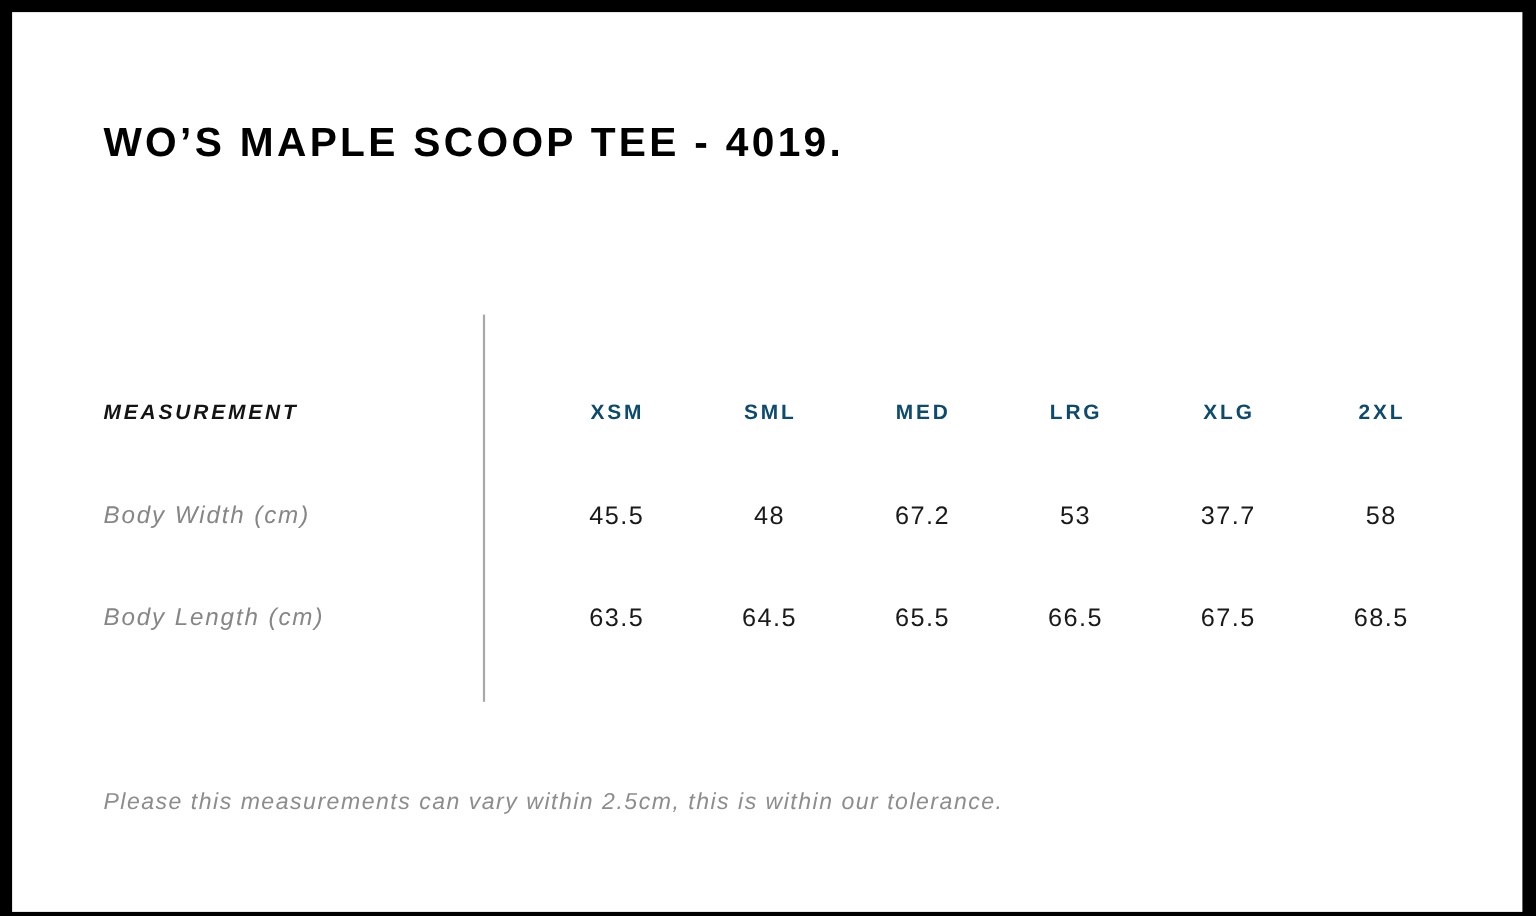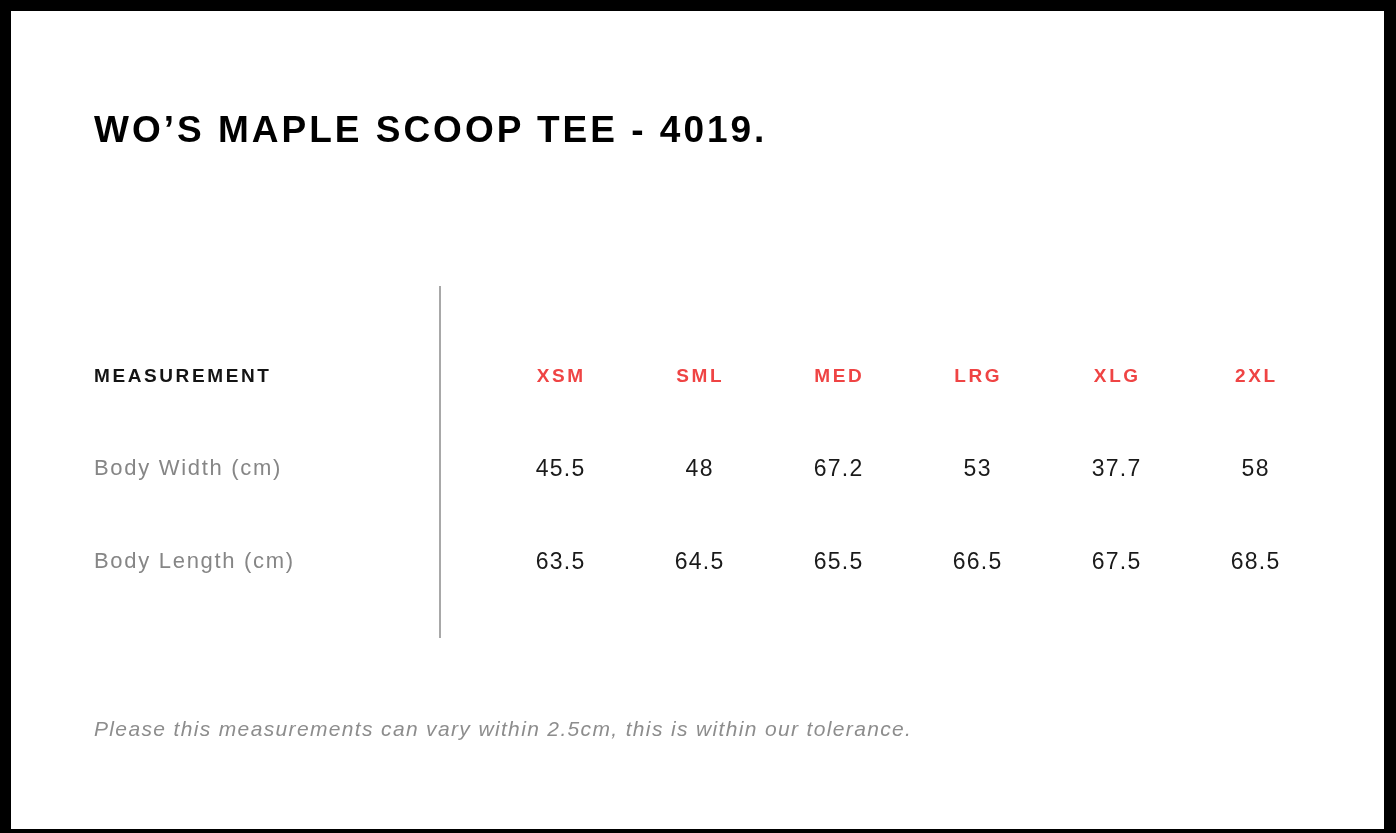--- a/index.html
+++ b/index.html
@@ -69,20 +69,21 @@
   .row-head   { top: 345px; }
   .row-d0     { top: 437px; }
   .row-d1     { top: 530px; }
 
   .rowlabel {
     position: absolute;
     left: 83px;
     top: 0;
     line-height: 40px;
     white-space: nowrap;
+    font-style: italic;
   }
 
   .row-head .rowlabel {
     font-size: 19px;
     font-weight: 700;
     letter-spacing: 2.6px;
     color: #141414;
   }
 
   .row-d0 .rowlabel, .row-d1 .rowlabel {
@@ -98,21 +99,21 @@
     width: 140px;
     line-height: 40px;
     text-align: center;
     white-space: nowrap;
   }
 
   .row-head .cell {
     font-size: 19px;
     font-weight: 700;
     letter-spacing: 2.6px;
-    color: #ef4444;
+    color: #0c4a6e;
     text-indent: 2.6px;
   }
 
   .row-d0 .cell, .row-d1 .cell {
     font-size: 23px;
     font-weight: 400;
     letter-spacing: 1.3px;
     color: #1a1a1a;
     text-indent: 1.3px;
   }

